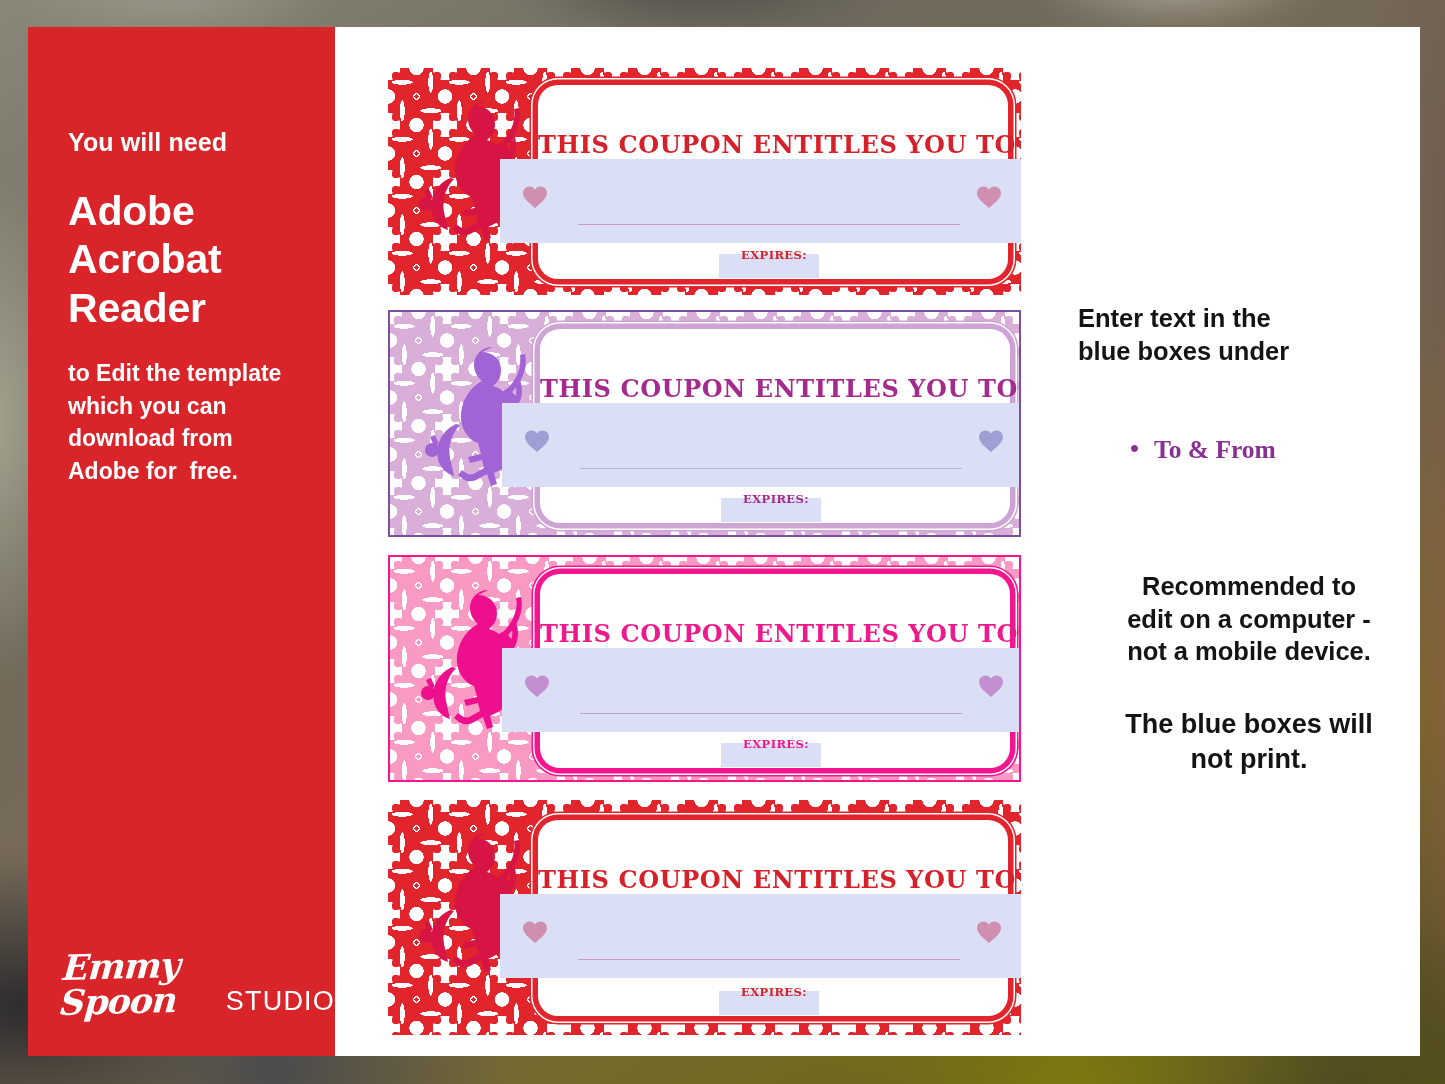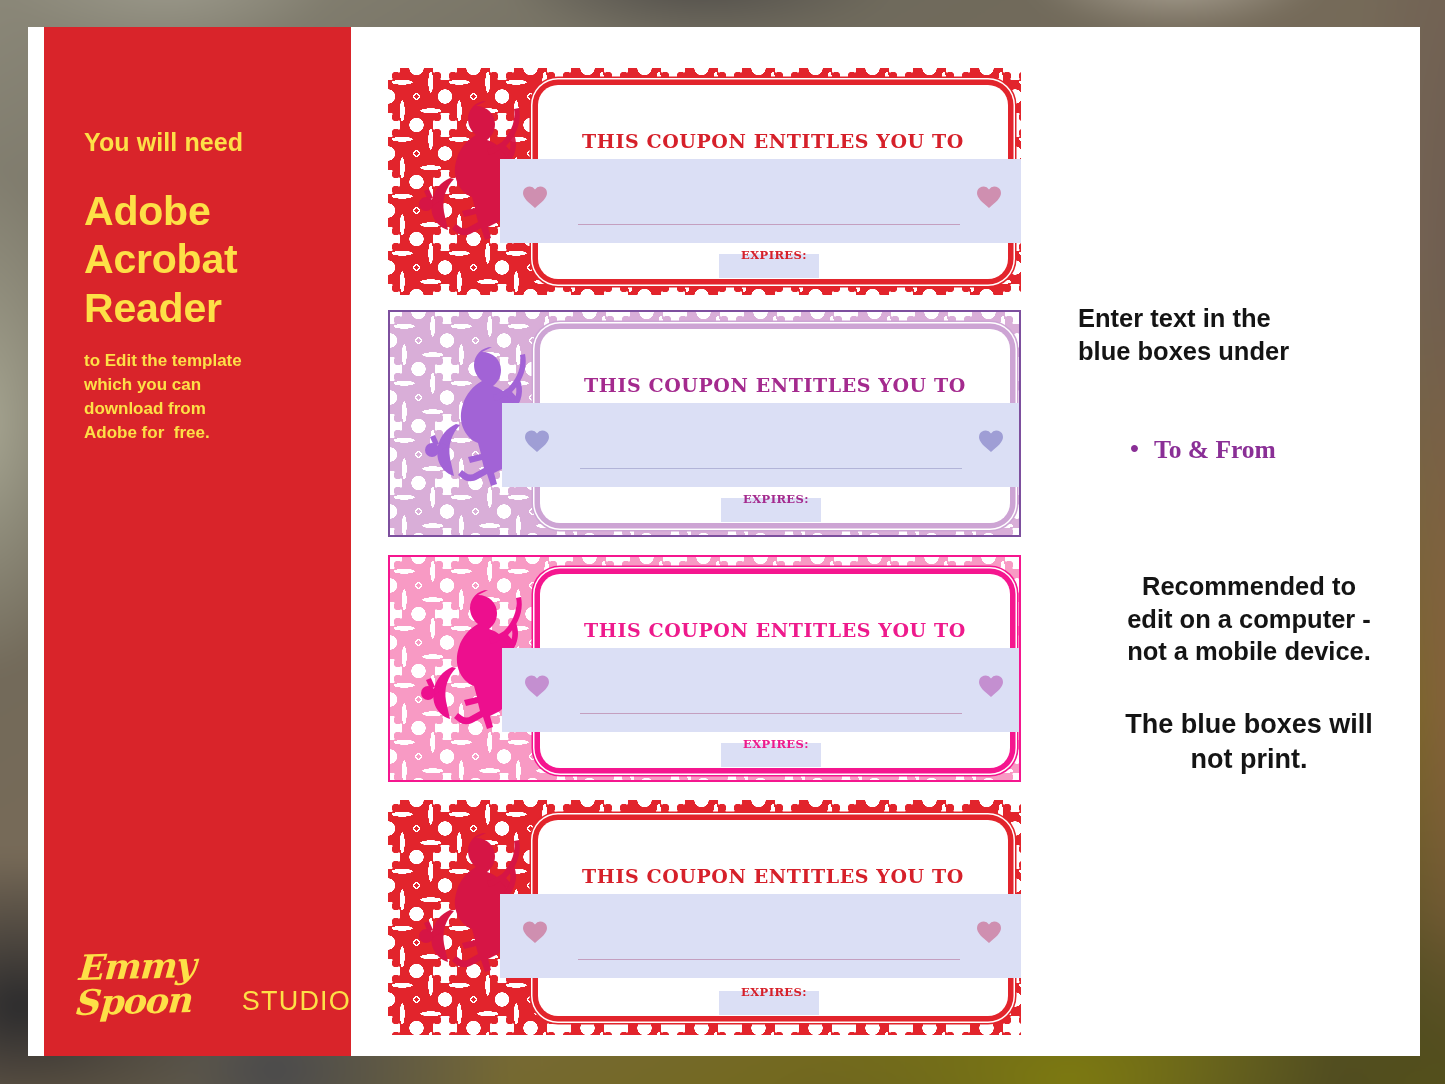--- a/index.html
+++ b/index.html
@@ -37,37 +37,36 @@
     position: absolute;
     left: 28px; top: 27px; width: 1392px; height: 1029px;
     background: #ffffff;
   }
 
   
   #sidebar {
     position: absolute; left: 0; top: 0;
     width: 307px; height: 100%;
     background: #d9242a;
-    color: #fde047;
-    margin-left: 16px;
+    color: #ffffff;
   }
 
   .sb-kicker {
     position: absolute; top: 101px; left: 40px;
     font-size: 25px; font-weight: bold; letter-spacing: .1px;
     line-height: 1.15;
   }
   .sb-title {
     position: absolute; top: 160px; left: 40px;
     font-size: 41px; font-weight: bold; line-height: 1.18;
     letter-spacing: -.2px;
   }
   .sb-body {
-    position: absolute; top: 322px; left: 40px; width: 240px;
-    font-size: 17px; font-weight: bold; line-height: 1.42;
+    position: absolute; top: 330px; left: 40px; width: 240px;
+    font-size: 23px; font-weight: bold; line-height: 1.42;
     white-space: pre-wrap;
   }
 
   #logo {
     position: absolute; left: 34px; bottom: 38px;
     display: flex; align-items: flex-end; gap: 9px;
   }
   #logo .script {
     font-family: "DejaVu Serif", serif;
     font-style: italic; font-weight: bold;
@@ -168,21 +167,21 @@
       0 0 0 7px #ffffff,
       0 0 0 8.5px var(--edge);
   }
   .coupon.c4 .frame { top: 20px; height: 196px; }
 
   .headline {
     position: absolute; left: 0; right: 0; top: 45px;
     text-align: center;
     font-family: "DejaVu Serif", serif;
     font-weight: bold;
-    font-size: 19px;
+    font-size: 24px;
     letter-spacing: .6px;
     color: var(--ink);
     white-space: nowrap;
   }
 
   
   .field {
     position: absolute; left: -38px; right: -16px;
     top: 74px; height: 84px;
     background: #dbdff5;

